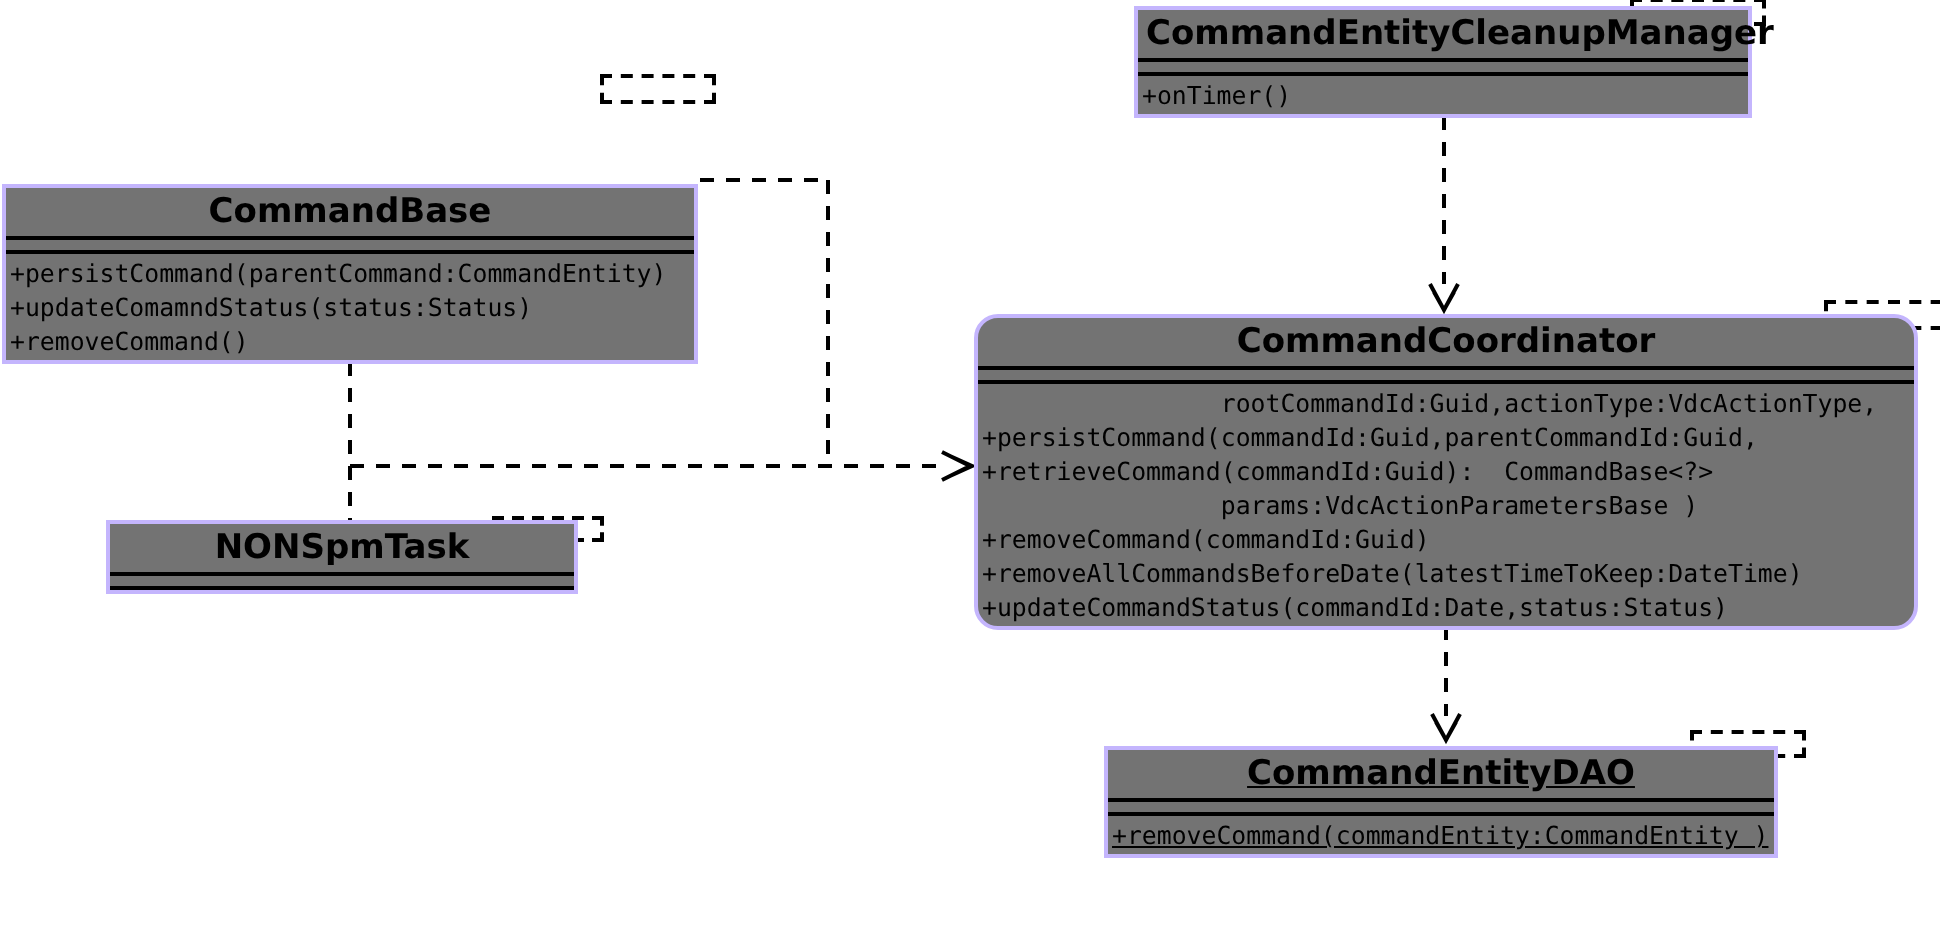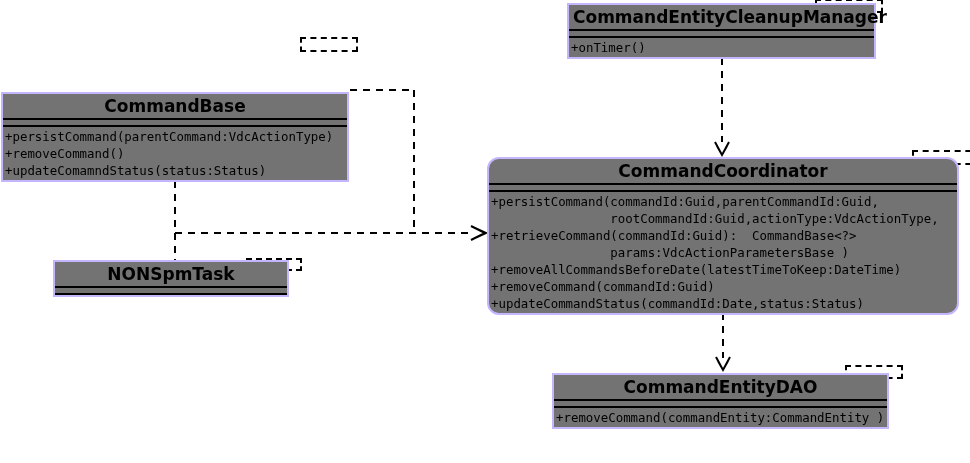--- a/index.html
+++ b/index.html
@@ -30,21 +30,21 @@
     border:2px dashed #000; box-sizing:border-box;
     background:transparent;
   }
   #rel-layer { position:absolute; left:0; top:0; z-index:1; pointer-events:none; }
 
   
   #box-command-base   { left:1px;   top:44px;  width:348px;margin-top:48px; }
   #box-cleanup        { left:567px; top:3px;   width:309px; }
   #box-coordinator    { left:487px; top:157px; width:472px;border-radius:12px; }
   #box-nonspm         { left:53px;  top:260px; width:236px; }
-  #box-dao            { left:552px; top:373px; width:337px; }
+  #box-dao            { left:552px; top:373px; width:337px;text-decoration:underline; }
 
   
   #tb-command-base { left:300px; top:37px;  width:58px; height:15px; }
   #tb-cleanup      { left:815px; top:-1px;  width:68px; height:14px; }
   #tb-coordinator  { left:912px; top:150px; width:70px; height:15px; }
   #tb-nonspm       { left:246px; top:258px; width:56px; height:13px; }
   #tb-dao          { left:845px; top:365px; width:58px; height:14px; }
 </style>
 </head>
 <body>
@@ -72,44 +72,44 @@
     <path d="M414,90 L414,233" stroke="#000" stroke-width="2" stroke-dasharray="7,6" fill="none"></path>
 
     <path d="M175,233 L470,233" stroke="#000" stroke-width="2" stroke-dasharray="7,6" fill="none"></path>
     <path d="M471,226 L485,233 L471,240 M475,228 L486,233 L475,238" stroke="#000" stroke-width="2" fill="none"></path>
   </svg>
 
   <div class="uml-class" id="box-command-base">
     <div class="uml-title">CommandBase</div>
     <div class="uml-attrs"></div>
     <div class="uml-methods">
-      <div class="uml-method">+persistCommand(parentCommand:VdcActionType)</div>
+      <div class="uml-method">+persistCommand(parentCommand:CommandEntity)</div>
+      <div class="uml-method">+updateComamndStatus(status:Status)</div>
       <div class="uml-method">+removeCommand()</div>
-      <div class="uml-method">+updateComamndStatus(status:Status)</div>
     </div>
   </div>
 
   <div class="uml-class" id="box-cleanup">
     <div class="uml-title">CommandEntityCleanupManager</div>
     <div class="uml-attrs"></div>
     <div class="uml-methods">
       <div class="uml-method">+onTimer()</div>
     </div>
   </div>
 
   <div class="uml-class" id="box-coordinator">
     <div class="uml-title">CommandCoordinator</div>
     <div class="uml-attrs"></div>
     <div class="uml-methods">
+      <div class="uml-method">                rootCommandId:Guid,actionType:VdcActionType,</div>
       <div class="uml-method">+persistCommand(commandId:Guid,parentCommandId:Guid,</div>
-      <div class="uml-method">                rootCommandId:Guid,actionType:VdcActionType,</div>
       <div class="uml-method">+retrieveCommand(commandId:Guid):  CommandBase&lt;?&gt;</div>
       <div class="uml-method">                params:VdcActionParametersBase )</div>
+      <div class="uml-method">+removeCommand(commandId:Guid)</div>
       <div class="uml-method">+removeAllCommandsBeforeDate(latestTimeToKeep:DateTime)</div>
-      <div class="uml-method">+removeCommand(commandId:Guid)</div>
       <div class="uml-method">+updateCommandStatus(commandId:Date,status:Status)</div>
     </div>
   </div>
 
   <div class="uml-class" id="box-nonspm">
     <div class="uml-title">NONSpmTask</div>
     <div class="uml-attrs"></div>
   </div>
 
   <div class="uml-class" id="box-dao">

